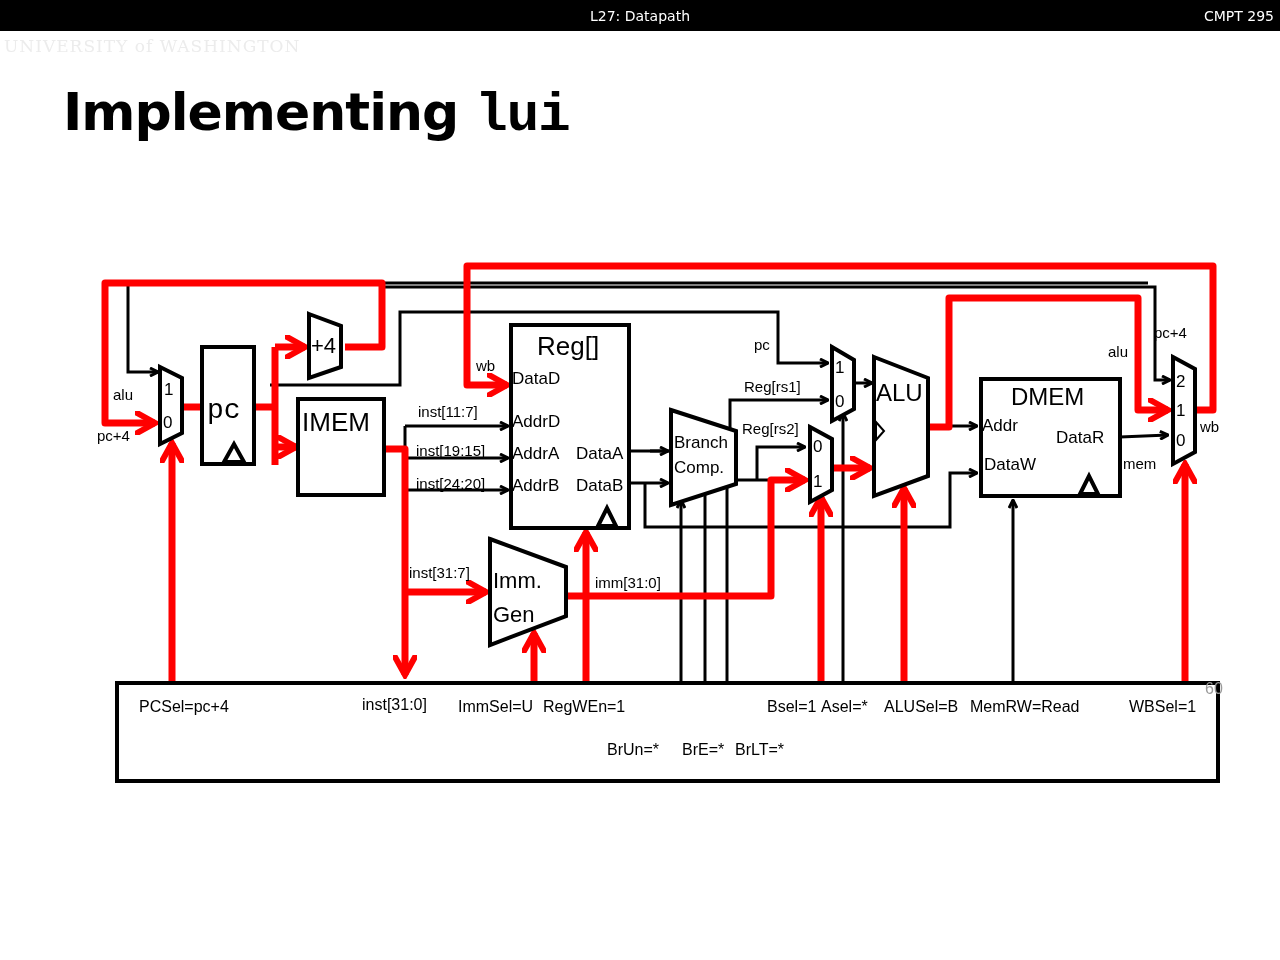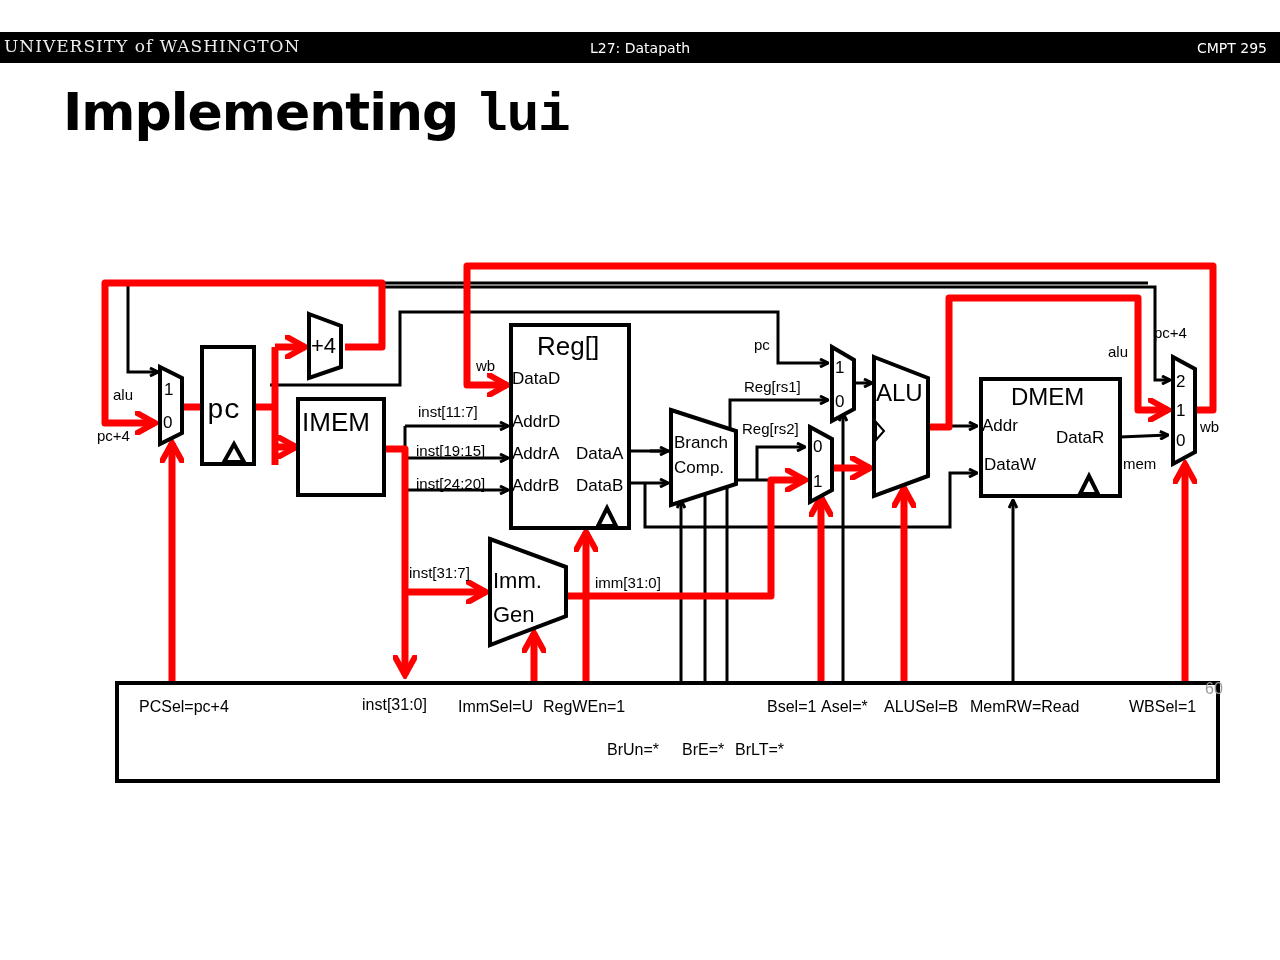--- a/index.html
+++ b/index.html
@@ -1,19 +1,19 @@
 <!DOCTYPE html>
 <html><head>
 <meta charset="utf-8">
 <style>
   html, body { margin:0; padding:0; }
   body { width:1280px; height:960px; background:#ffffff; position:relative; overflow:hidden; font-family:"Liberation Sans", sans-serif; }
-  .topbar { position:absolute; left:0; top:0; width:1280px; height:31px; background:#000; color:#fff;margin-top:32px; }
+  .topbar { position:absolute; left:0; top:0; width:1280px; height:31px; background:#000; color:#fff; }
   .topbar .center { position:absolute; left:0; width:1280px; top:8px; text-align:center; font-size:14px; font-family:"DejaVu Sans", sans-serif; }
-  .topbar .right { position:absolute; right:13px; top:8px; font-size:14px; font-family:"DejaVu Sans", sans-serif; }
+  .topbar .right { position:absolute; right:6px; top:8px; font-size:14px; font-family:"DejaVu Sans", sans-serif; }
   .watermark { position:absolute; left:4px; top:36px; font-family:"DejaVu Serif", serif; font-size:17px; color:#ececec; letter-spacing:1px; }
   .title { position:absolute; left:63px; top:82px; font-size:52px; font-weight:bold; color:#000; font-family:"DejaVu Sans", sans-serif; letter-spacing:-1px; }
   .title .code { font-family:"Liberation Mono", monospace; font-weight:bold; font-size:54px;margin-top:11px; }
   svg.diagram { position:absolute; left:0; top:0; }
   svg text { font-family:"Liberation Sans", sans-serif; fill:#000; }
   .blk { font-size:17px; }
   .big { font-size:26px; }
   .ctl { font-size:16px; }
 </style>
 </head>

